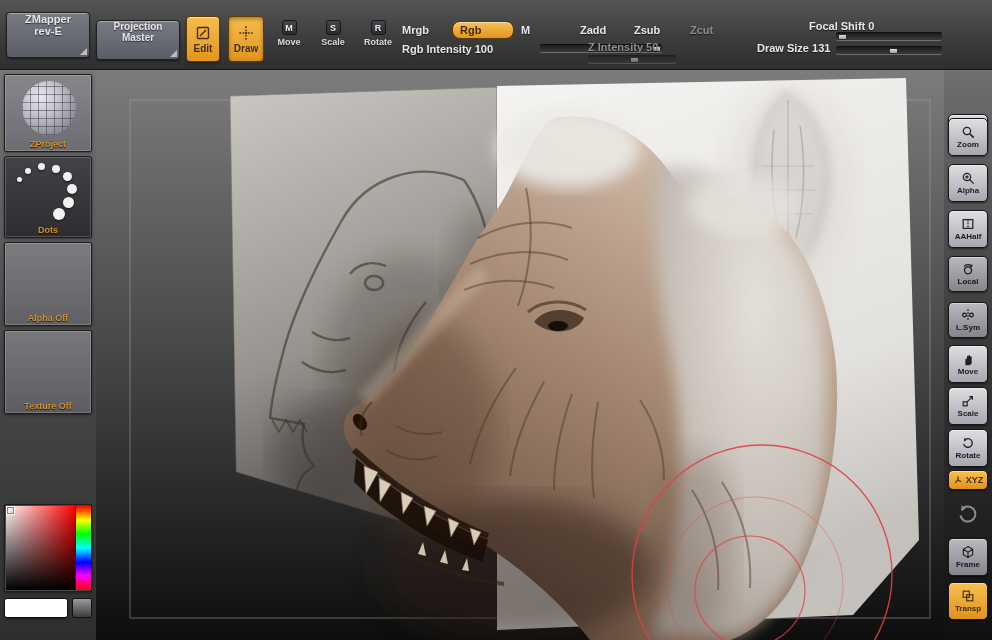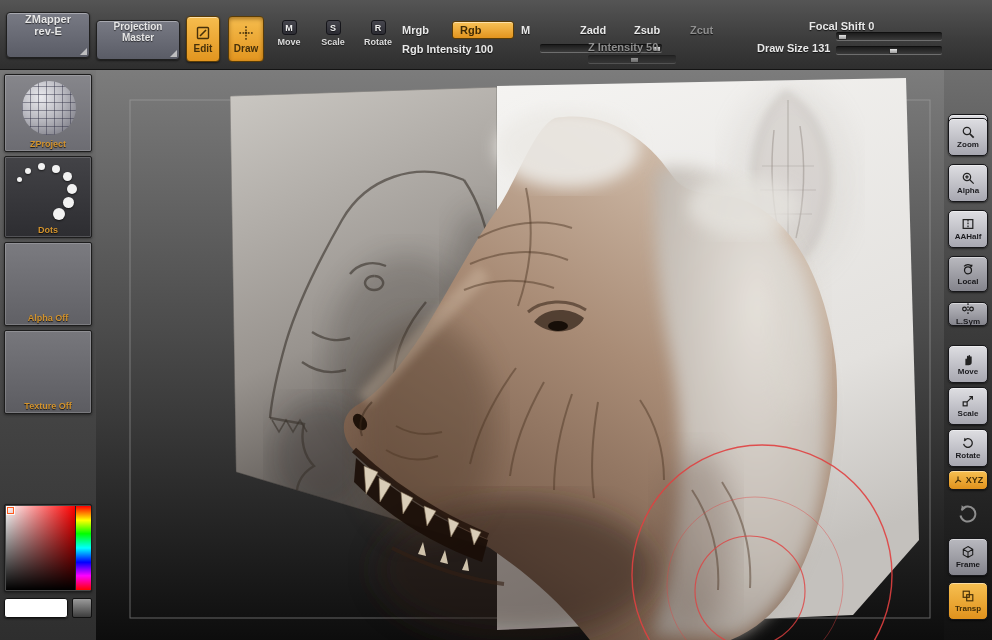--- a/index.html
+++ b/index.html
@@ -25,21 +25,21 @@
               display:flex; flex-direction:column; align-items:center; justify-content:center;
               gap:2px; font-size:10px; font-weight:bold; cursor:pointer; }
   .corner-tri { position:absolute; right:2px; bottom:2px; width:0; height:0;
                 border-left:7px solid transparent; border-bottom:7px solid #cfcfcf; opacity:.85; }
   .letter-chip { width:15px; height:15px; background:linear-gradient(180deg,#46464e,#2c2c33);
                  border:1px solid #15151a; border-radius:3px; color:#f0f0f0; font-size:9px;
                  font-weight:bold; display:flex; align-items:center; justify-content:center;
                  margin-bottom:2px; }
   .mode-btn { background:none; border:none; box-shadow:none; color:#dcdcdc; font-size:9px; }
   .pill-orange { position:absolute; background:linear-gradient(180deg,#f8c258,#e2941e);
-                 border:1px solid #5a3c06; border-radius:3px; color:#3f2b06; font-size:11px;
+                 border:1px solid #5a3c06; border-radius:8px; color:#3f2b06; font-size:11px;
                  font-weight:bold; display:flex; align-items:center; padding:0 7px;
                  box-shadow:inset 0 1px 0 rgba(255,255,255,.5); cursor:pointer; }
   .slider { position:absolute; height:9px; background:linear-gradient(180deg,#1c1c1c,#3a3a3a);
             border-top:1px solid #101010; border-bottom:1px solid #6e6e6e; border-radius:2px; cursor:pointer; }
   .slider .handle { position:absolute; top:1px; width:9px; height:6px;
             background:linear-gradient(180deg,#e2e2e2,#9d9d9d); border:1px solid #2a2a2a; border-radius:1px; }
   .slider.dim { opacity:.55; }
 
   
   #leftpanel { position:absolute; left:0; top:70px; width:96px; height:570px;
@@ -393,21 +393,21 @@
     <div class="rp-btn med" style="top:186px; height:36px;">
       <span class="rp-icon">
         <svg width="14" height="14" viewBox="0 0 16 16" fill="none" stroke="#1a1a1a" stroke-width="1.4">
             <circle cx="8" cy="9.5" r="4"></circle>
             <path d="M3.5 5A6 6 0 0 1 12.5 5M12.5 5l-2-.3M12.5 5l-.3-2"></path>
           </svg>
       </span>
       <span class="rp-label">Local</span>
     </div>
 
-    <div class="rp-btn med" style="top:232px; height:24px;">
+    <div class="rp-btn med" style="top:232px; height:36px;">
       <span class="rp-icon">
         <svg width="14" height="14" viewBox="0 0 16 16" fill="none" stroke="#1a1a1a" stroke-width="1.4">
             <path d="M8 1.5v13" stroke-dasharray="2 1.4"></path>
             <circle cx="4" cy="8" r="2.1"></circle>
             <circle cx="12" cy="8" r="2.1"></circle>
           </svg>
       </span>
       <span class="rp-label">L.Sym</span>
     </div>
 

